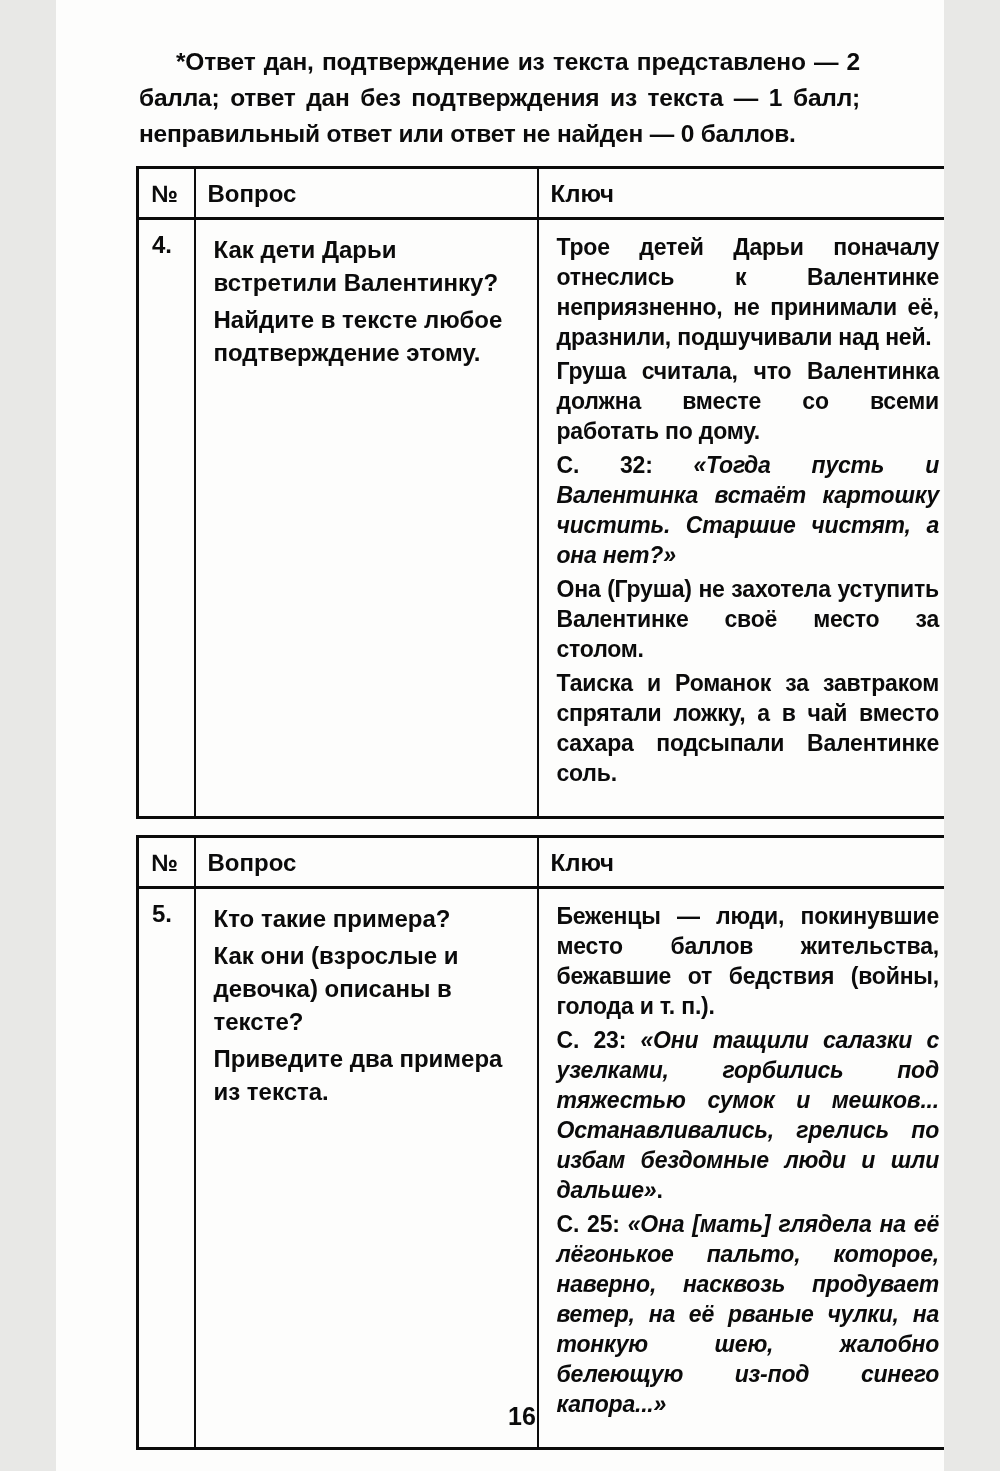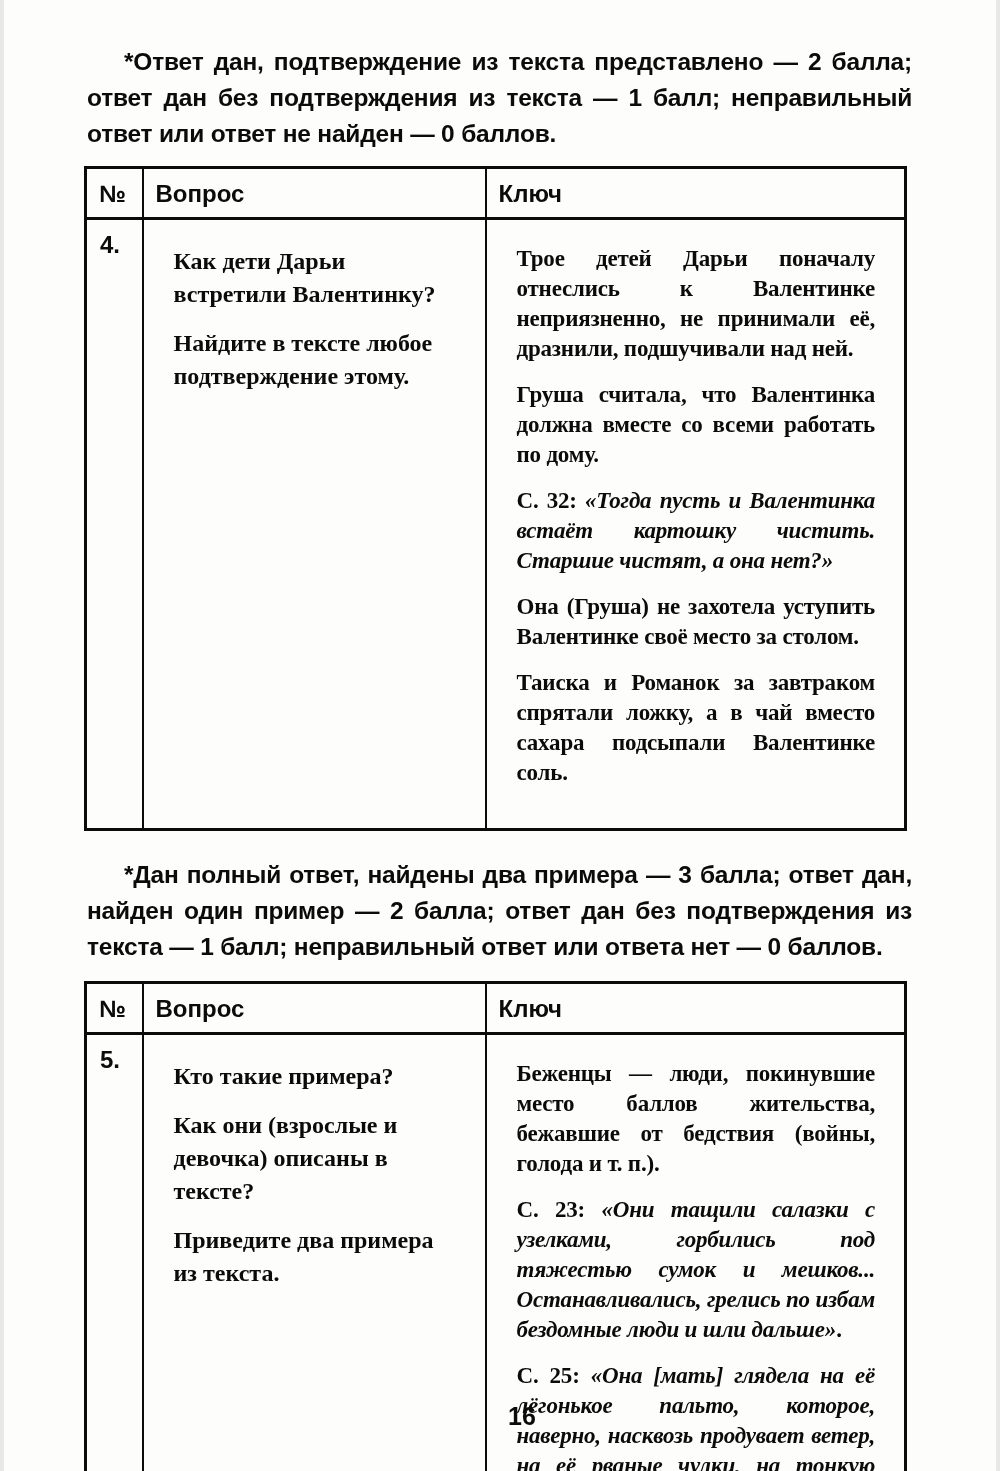--- a/index.html
+++ b/index.html
@@ -1,19 +1,19 @@
 <!DOCTYPE html>
 <html><head>
 <meta charset="utf-8">
 <style>
   * { margin: 0; padding: 0; box-sizing: border-box; }
   html, body { background: #e8e8e6; }
   .page {
     position: relative;
-    width: 992px;
+    width: 888px;
     height: 1471px;
     background: #fdfdfc;
     font-family: "Liberation Sans", sans-serif;
     font-weight: 700;
     color: #0b0b0b;
     overflow: hidden;
     margin: 0 auto;
   }
   .note {
     margin: 0 84px 0 83px;
@@ -50,21 +50,21 @@
   td.cell-num { font-size: 24px; padding: 11px 4px 0 13px; }
   td.cell-q   { font-size: 24px; line-height: 33px; padding: 9px 16px 0 14px; }
   td.cell-k   {
     font-size: 23px;
     line-height: 30px;
     padding: 8px 13px 24px 14px;
     text-align: justify;
     letter-spacing: -0.2px;
   }
   td.cell-k .para { text-align: justify; }
-  .para { margin: 16px; font-family: Liberation Serif, serif; }
+  .para { margin: 4px; }
   .it { font-style: italic; }
   .pageno {
     position: absolute;
     left: 0;
     bottom: 40px;
     width: 100%;
     text-align: center;
     font-size: 25px;
     padding-left: 44px;
   }
@@ -100,21 +100,20 @@
             <div class="para"><span>Трое детей Дарьи поначалу отнеслись к Валентинке неприязненно, не принимали её, дразнили, подшучивали над ней.</span></div>
             <div class="para"><span>Груша считала, что Валентинка должна вместе со всеми работать по дому.</span></div>
             <div class="para"><span>С. 32: </span><span class="it">«Тогда пусть и Валентинка встаёт картошку чистить. Старшие чистят, а она нет?»</span></div>
             <div class="para"><span>Она (Груша) не захотела уступить Валентинке своё место за столом.</span></div>
             <div class="para"><span>Таиска и Романок за завтраком спрятали ложку, а в чай вместо сахара подсыпали Валентинке соль.</span></div>
           </td>
       </tr>
     </tbody>
   </table>
 
-  <p class="note note-2">*Дан полный ответ, найдены два примера — 3 балла; ответ дан, найден один пример — 2 балла; ответ дан без подтверждения из текста — 1 балл; неправильный ответ или ответа нет — 0 баллов.</p>
 
   <table class="qa qa-2">
     <colgroup>
         <col class="col-num">
         <col class="col-q">
         <col class="col-k">
       </colgroup>
     <thead>
       <tr>
         <th>№</th>

